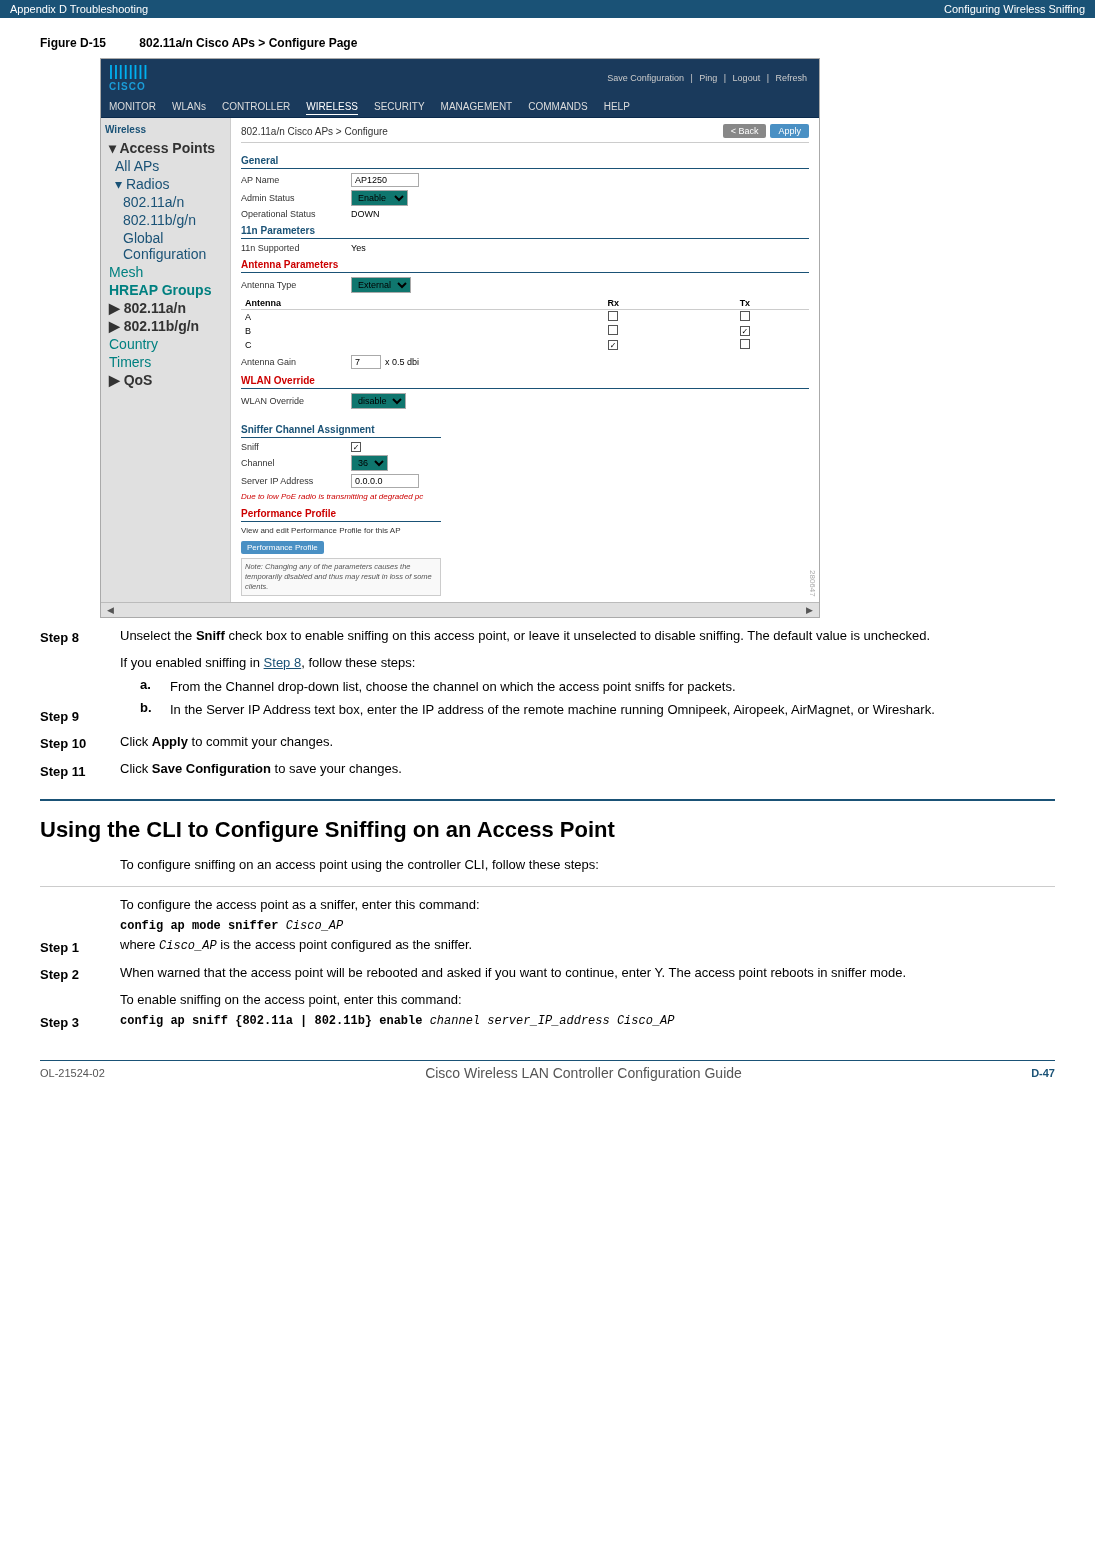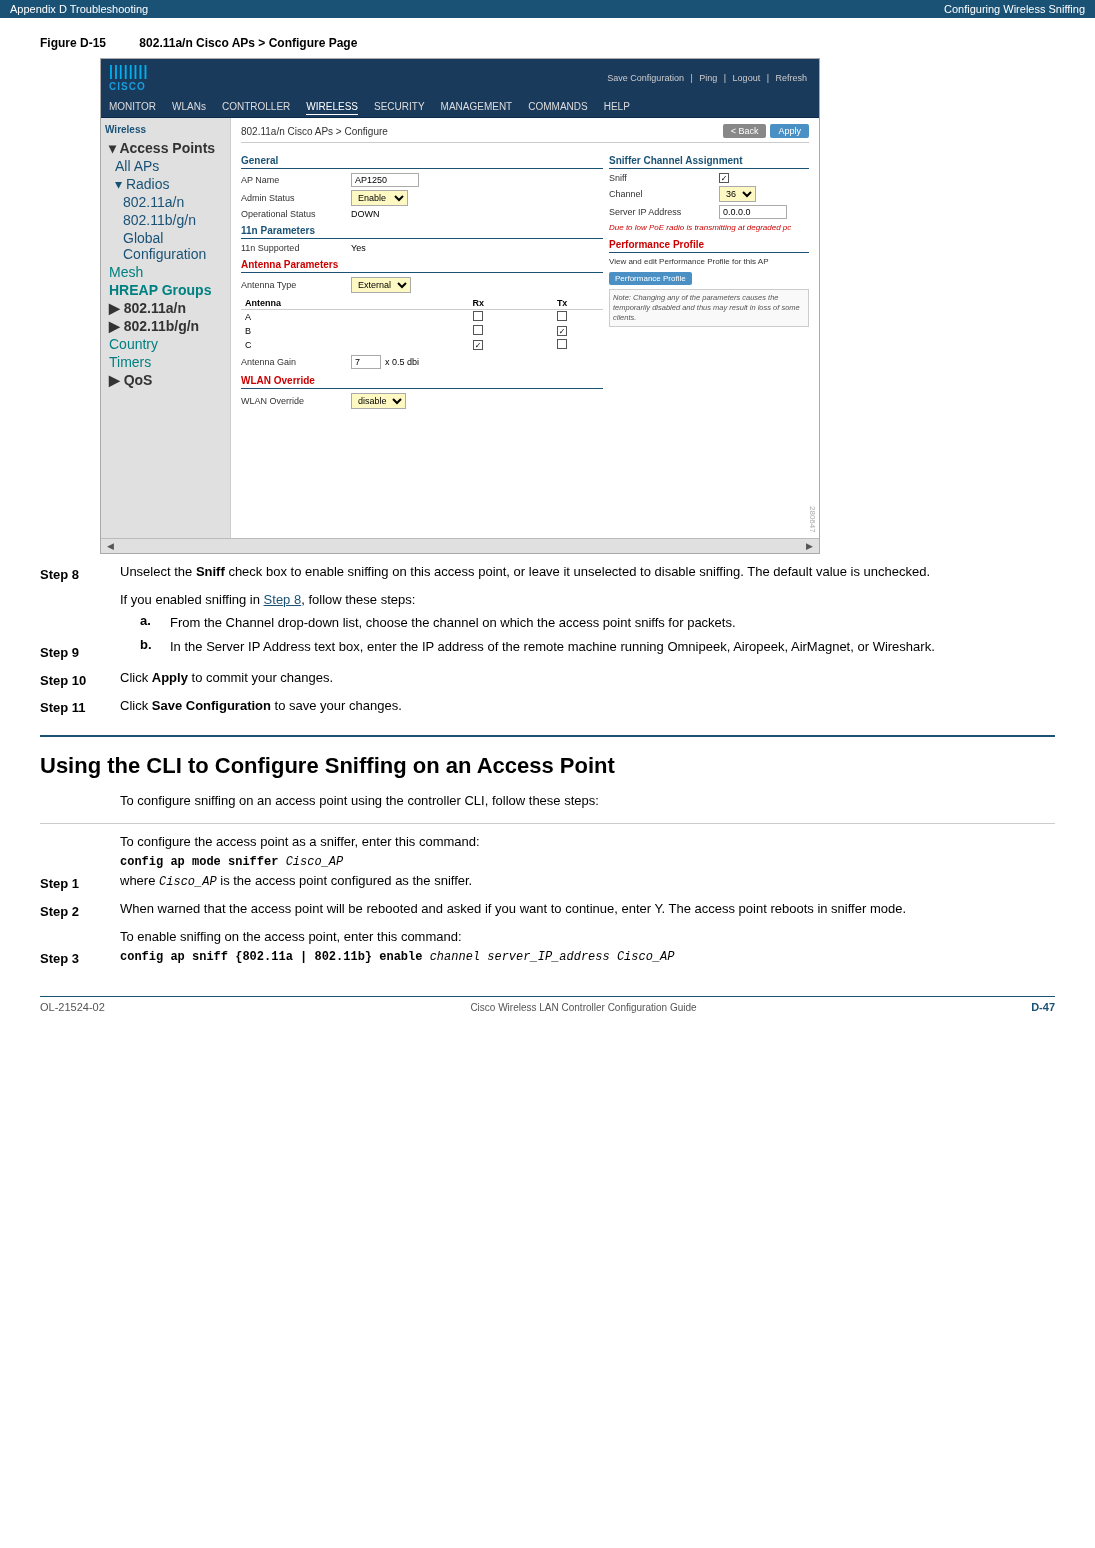--- a/index.html
+++ b/index.html
@@ -137,20 +137,21 @@
       cursor: pointer;
       border-radius: 2px;
     }
     .wlc-btn.secondary {
       background: #888;
     }
 
     .wlc-content-area {
       display: flex;
       gap: 6px;
+      flex-direction: column;
     }
 
     .wlc-left-panel { flex: 1; }
     .wlc-right-panel { width: 200px; flex-shrink: 0; }
 
     .section-header {
       color: #1a5276;
       font-weight: bold;
       font-size: 10px;
       border-bottom: 1px solid #1a5276;
@@ -177,21 +178,21 @@
       border: 1px solid #aaa;
       padding: 1px 3px;
       font-size: 9px;
       width: 68px;
       background: #fff;
     }
     .form-select {
       border: 1px solid #aaa;
       padding: 1px 2px;
       font-size: 9px;
-      background: #fef9c3;
+      background: #0f766e;
     }
 
     
     .antenna-table {
       width: 100%;
       border-collapse: collapse;
       font-size: 9px;
       margin-top: 4px;
     }
     .antenna-table th {
@@ -329,21 +330,21 @@
     
     .page-footer {
       border-top: 1px solid #1a5276;
       display: flex;
       justify-content: space-between;
       align-items: center;
       padding: 4px 0;
       margin-top: 30px;
     }
     .footer-left { font-size: 11px; color: #555; }
-    .footer-center { font-size: 10px; color: #555; padding-left: 31px; }
+    .footer-center { font-size: 14px; color: #555; padding-left: 31px; }
     .footer-right { font-size: 11px; color: #1a5276; font-weight: bold; }
 
     code, .code { font-family: 'Courier New', monospace; font-weight: bold; font-size: 12px; }
     .code-italic { font-family: 'Courier New', monospace; font-style: italic; font-size: 12px; }
 
     .tx-power-section { margin-top: 6px; }
     .radio-row { display: flex; align-items: center; gap: 4px; font-size: 9px; margin: 1px 0; }
     .radio-circle {
       width: 10px; height: 10px; border-radius: 50%;
       border: 1px solid #555; display: inline-block; flex-shrink: 0;

